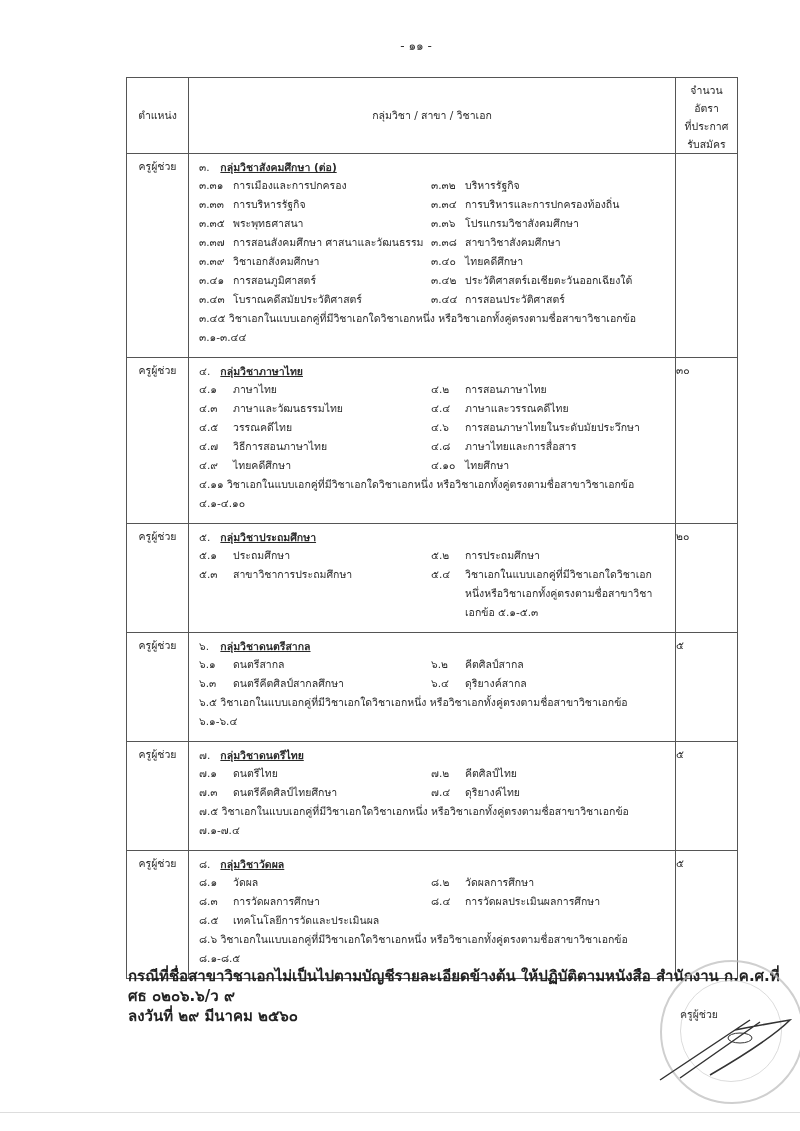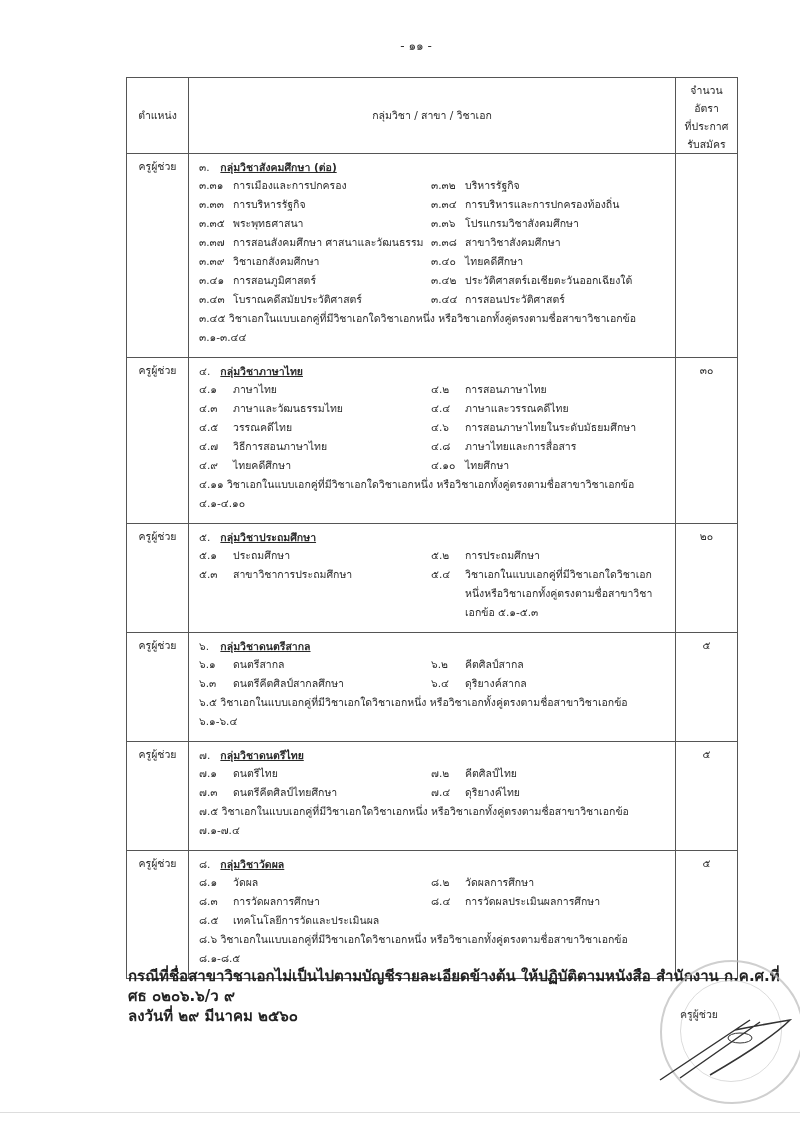--- a/index.html
+++ b/index.html
@@ -19,21 +19,21 @@
     border: 1px solid #555; vertical-align: top; padding: 0;
   }
   th { font-weight: normal; }
   col.c1 { width: 62px; }
   col.c2 { width: 487px; }
   col.c3 { width: 62px; }
   .hdr-pos { vertical-align: middle !important; text-align: center; height: 73px; }
   .hdr-sub { vertical-align: middle !important; text-align: center; margin-left: 39px; }
   .hdr-count { text-align: center; line-height: 18px; padding-top: 3px !important; }
   .pos-cell { text-align: center; padding-top: 4px !important; }
-  .count-cell { text-align: center; padding-top: 4px !important; }
+  .count-cell { text-align: left; padding-top: 4px !important; }
   .group { padding: 4px 8px 10px 10px !important; }
   .group-title { line-height: 18px; }
   .group-title .num { display: inline-block; width: 18px; }
   .group-title .name { text-decoration: underline; font-weight: bold; }
   .row { display: flex; line-height: 19px; }
   .col { width: 232px; display: flex; }
   .col .code { width: 34px; flex: none; }
   .col .txt { flex: 1; }
   .row-full { line-height: 19px; }
   .footer {
@@ -177,21 +177,21 @@
               <span class="txt">ภาษาและวรรณคดีไทย</span>
             </div>
           </div>
           <div class="row">
             <div class="col">
               <span class="code">๔.๕</span>
               <span class="txt">วรรณคดีไทย</span>
             </div>
             <div class="col">
               <span class="code">๔.๖</span>
-              <span class="txt">การสอนภาษาไทยในระดับมัธยมศึกษา</span>
+              <span class="txt">การสอนภาษาไทยในระดับมัยประวึกษา</span>
             </div>
           </div>
           <div class="row">
             <div class="col">
               <span class="code">๔.๗</span>
               <span class="txt">วิธีการสอนภาษาไทย</span>
             </div>
             <div class="col">
               <span class="code">๔.๘</span>
               <span class="txt">ภาษาไทยและการสื่อสาร</span>

